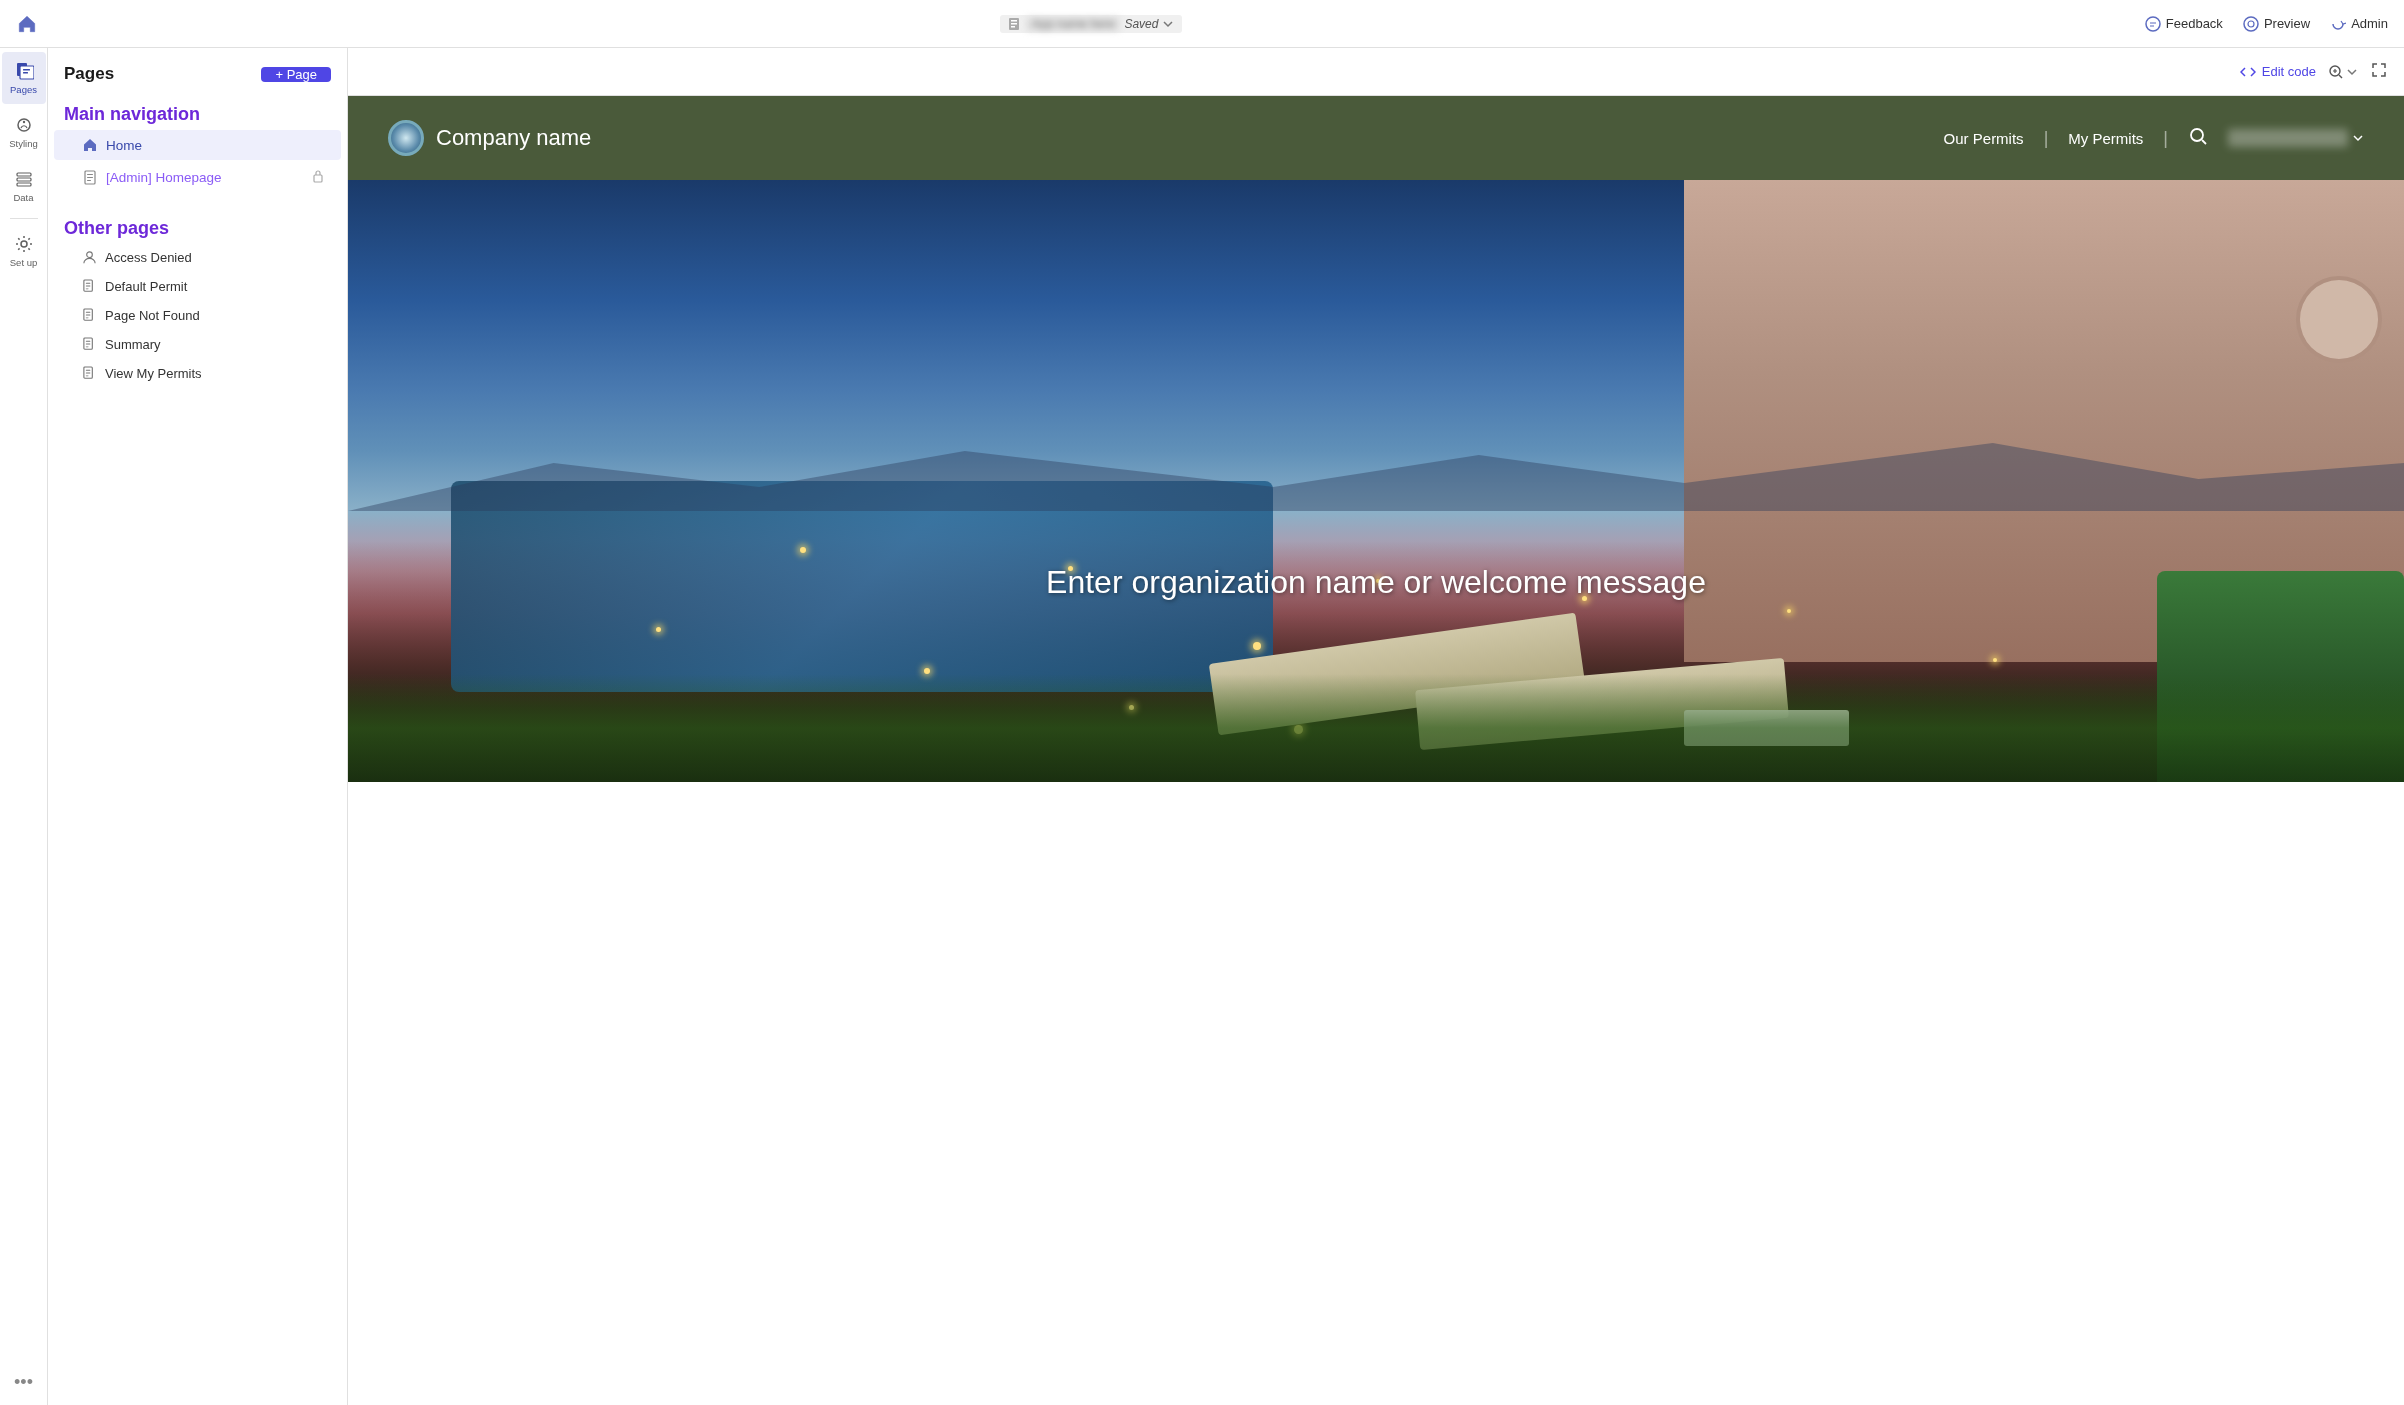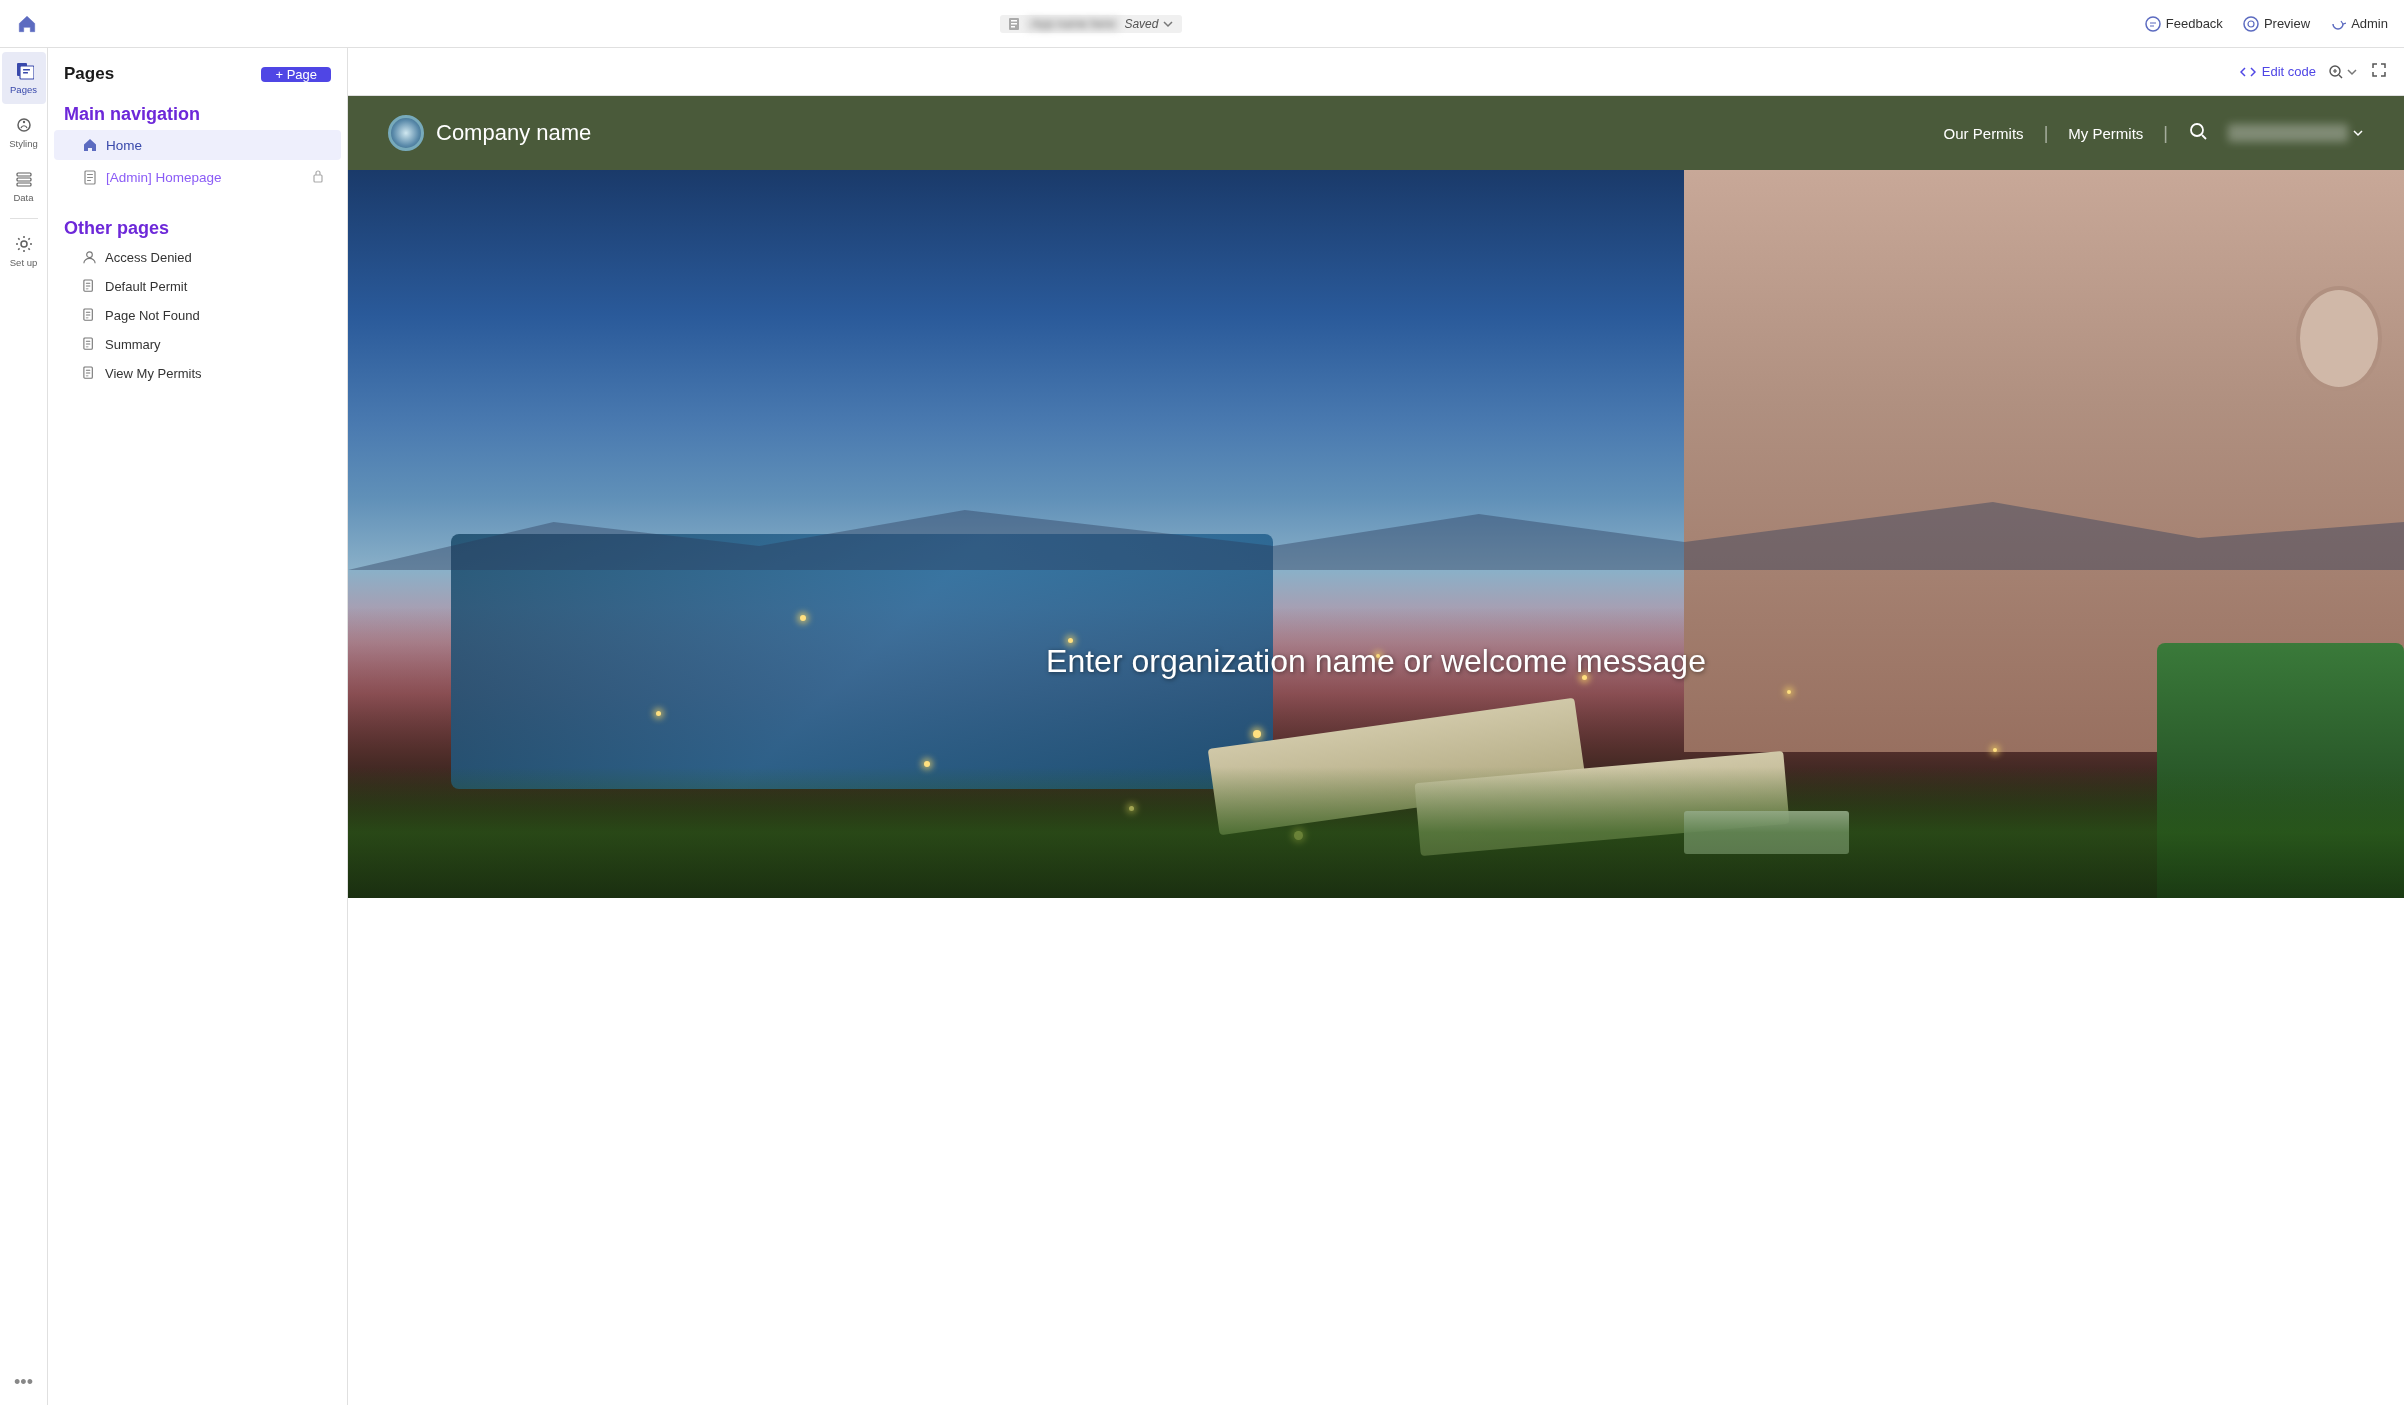--- a/index.html
+++ b/index.html
@@ -163,21 +163,21 @@
       margin: 0 auto;
       width: 100%;
       min-height: 100%;
       background: #fff;
     }
 
     
     .portal-header {
       background: #4a5a3a;
       padding: 8px 40px;
-      height: 74px;
+      height: 84px;
       display: flex;
       align-items: center;
       justify-content: space-between;
     }
     .portal-logo { display: flex; align-items: center; gap: 12px; }
     .portal-logo-icon {
       width: 36px; height: 36px;
       border-radius: 50%;
       border: 3px solid #7ab;
       background: radial-gradient(circle, #d0e8f0 0%, #5a8aaa 60%, #2a5a7a 100%);
@@ -191,21 +191,21 @@
     .portal-user-blurred {
       width: 120px; height: 18px;
       background: rgba(255,255,255,0.3);
       border-radius: 3px;
       filter: blur(4px);
     }
 
     
     .hero-section {
       position: relative;
-      height: 728px;
+      height: 602px;
       overflow: hidden;
       background: linear-gradient(
         to bottom,
         #1a3a6a 0%,
         #2a5a9a 20%,
         #4a7ab0 35%,
         #6090b8 45%,
         #8ab0c8 55%,
         #c090a0 65%,
         #d07080 72%,

